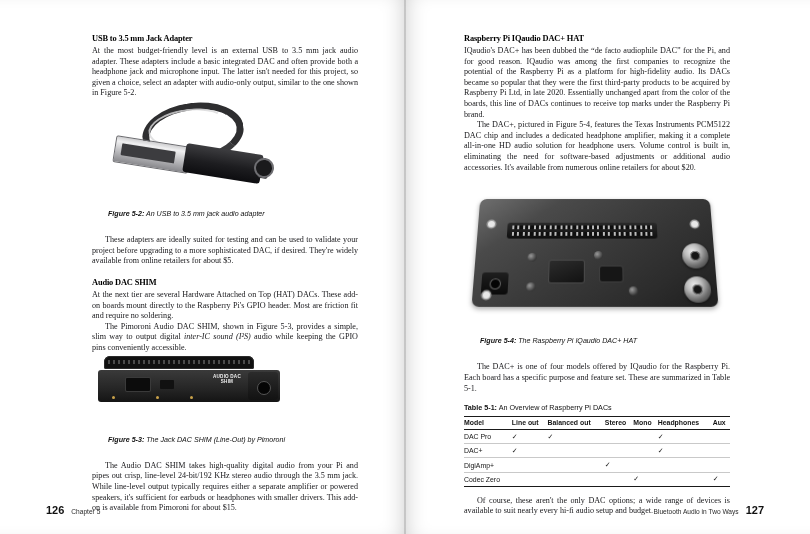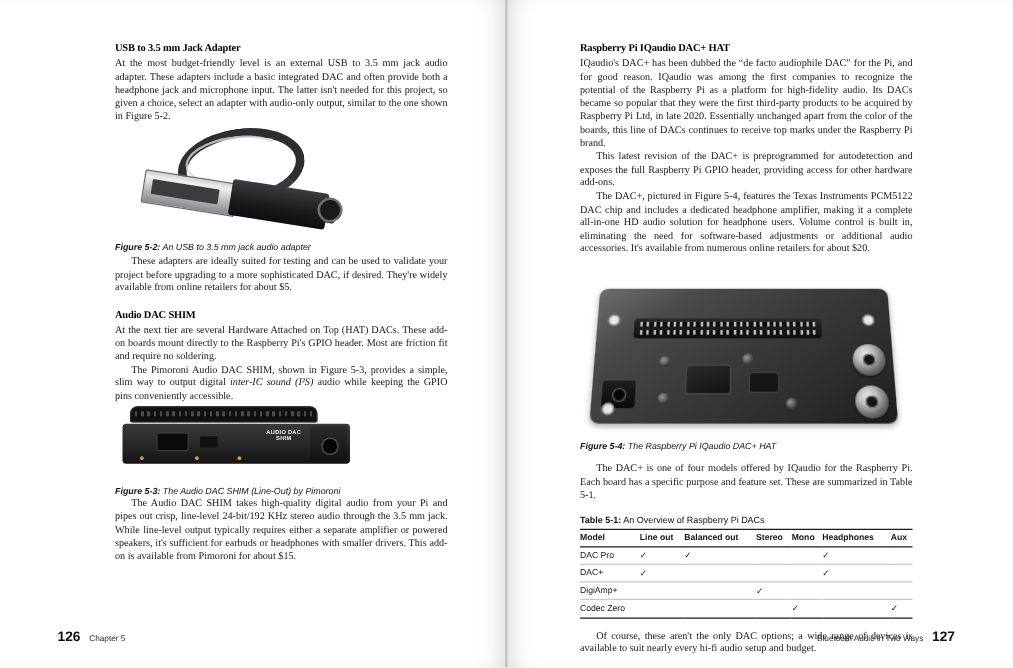--- a/index.html
+++ b/index.html
@@ -62,21 +62,21 @@
     color: #17171a;
   }
   p.body.indent { text-indent: 13px; }
 
   .caption {
     font-family: "Liberation Sans", "DejaVu Sans", sans-serif;
     font-style: italic;
     font-size: 7.1px;
     line-height: 9.2px;
     color: #111;
-    margin: 0;
+    margin: 16px;
   }
   .caption b, .caption .lbl { font-style: italic; font-weight: bold; }
 
   .fig {
     position: relative;
     margin: 0;
   }
 
   
   .fig52 { height: 95px; }
@@ -423,39 +423,38 @@
         <div class="shim-chip"></div>
         <div class="shim-chip2"></div>
         <div class="shim-pad" style="left:14px"></div>
         <div class="shim-pad" style="left:58px"></div>
         <div class="shim-pad" style="left:92px"></div>
         <div class="shim-label">AUDIO DAC SHIM</div>
         <div class="shim-jack"></div>
       </div>
     </div>
     <p class="caption">
-      <span class="lbl">Figure 5-3:</span><span> The Audio DAC SHIM (Line-Out) by Pimoroni</span>
+      <span class="lbl">Figure 5-3:</span><span> The Jack DAC SHIM (Line-Out) by Pimoroni</span>
     </p>
 
 
     <p class="body indent">The Audio DAC SHIM takes high-quality digital audio from your Pi and pipes out crisp, line-level 24-bit/192 KHz stereo audio through the 3.5 mm jack. While line-level output typically requires either a separate amplifier or powered speakers, it's sufficient for earbuds or headphones with smaller drivers. This add-on is available from Pimoroni for about $15.</p>
   </div>
 
   <div class="footer footer-left">
     <span class="pg">126</span>
     <span>Chapter 5</span>
   </div>
 
   <div class="col col-right">
 
     <h2 class="sec">Raspberry Pi IQaudio DAC+ HAT</h2>
 
     <p class="body">IQaudio's DAC+ has been dubbed the “de facto audiophile DAC” for the Pi, and for good reason. IQaudio was among the first companies to recognize the potential of the Raspberry Pi as a platform for high-fidelity audio. Its DACs became so popular that they were the first third-party products to be acquired by Raspberry Pi Ltd, in late 2020. Essentially unchanged apart from the color of the boards, this line of DACs continues to receive top marks under the Raspberry Pi brand.</p>
 
-    <p class="body indent">This latest revision of the DAC+ is preprogrammed for autodetection and exposes the full Raspberry Pi GPIO header, providing access for other hardware add-ons.</p>
 
     <p class="body indent">The DAC+, pictured in Figure 5-4, features the Texas Instruments PCM5122 DAC chip and includes a dedicated headphone amplifier, making it a complete all-in-one HD audio solution for headphone users. Volume control is built in, eliminating the need for software-based adjustments or additional audio accessories. It's available from numerous online retailers for about $20.</p>
 
     <div class="fig fig54">
       <div class="hat">
         <div class="hat-board">
           <div class="hat-gpio"></div>
           <div class="hat-chip"></div>
           <div class="hat-chip2"></div>
           <div class="hat-jack"></div>

